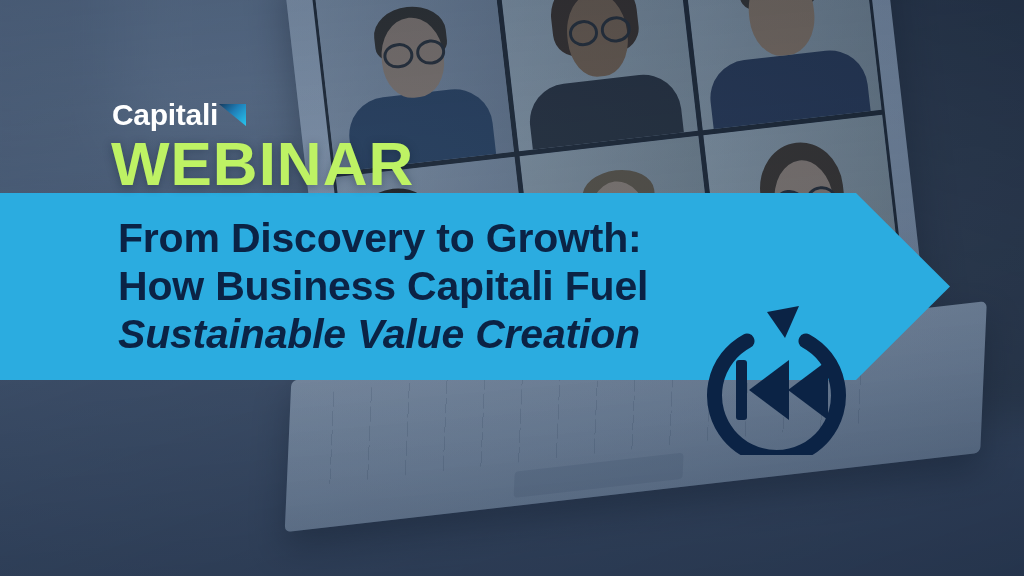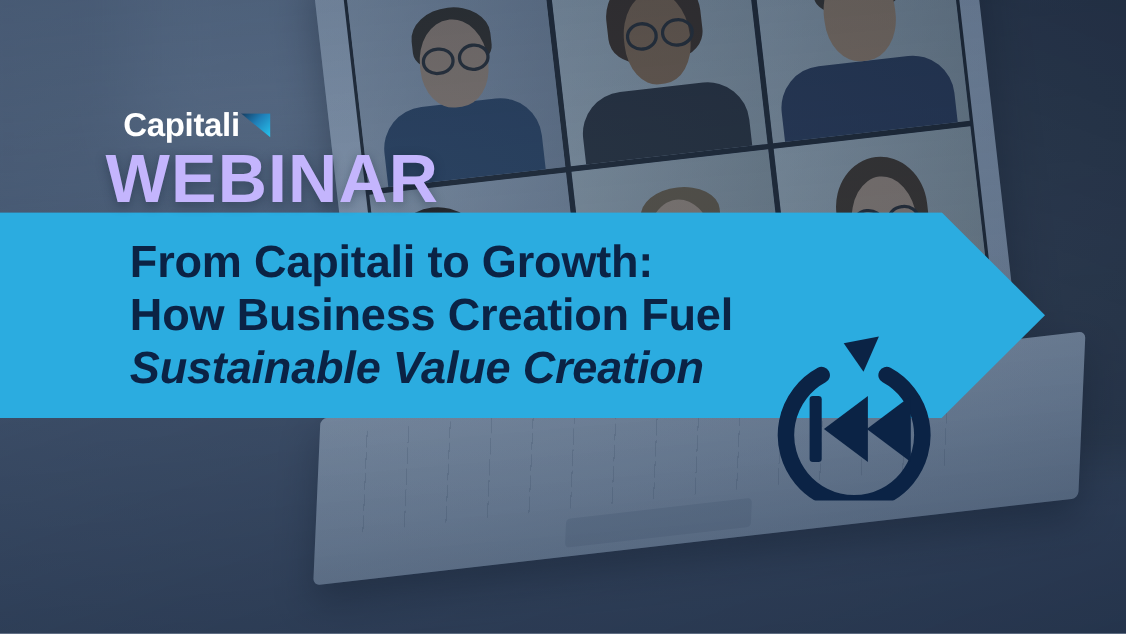--- a/index.html
+++ b/index.html
@@ -135,22 +135,22 @@
     content:"";position:absolute;left:0;top:0;width:0;height:0;
     border-style:solid;border-width:22px 0 0 27px;
     border-color:transparent transparent transparent rgba(0,0,0,0);
   }
   
   .logo-z{
     clip-path:polygon(0 0, 100% 0, 100% 100%);
   }
 
   .webinar{
-    position:absolute;left:96px;top:133px;
-    font-size:62px;font-weight:700;color:#c4b5fd;letter-spacing:1px;
+    position:absolute;left:111px;top:133px;
+    font-size:62px;font-weight:700;color:#bef264;letter-spacing:1px;
     line-height:1;
     text-shadow:0 2px 10px rgba(12,25,45,.35);
   }
 
   .title{
     position:absolute;left:118px;top:215px;
     color:#0B2345;font-weight:700;line-height:1.17;
     letter-spacing:-.2px;
   }
   .title .l1{font-size:41px;display:block;}
@@ -250,22 +250,22 @@
   <div class="banner" style="background: rgb(43, 172, 224);"></div>
 
   <div class="logo">
     <span class="logo-word">Capitali</span>
     <span class="logo-z" style="background: linear-gradient(135deg, rgb(20, 58, 94) 0%, rgb(31, 127, 184) 45%, rgb(39, 198, 240) 100%);"></span>
   </div>
 
   <div class="webinar">WEBINAR</div>
 
   <div class="title">
-    <span class="l1" style="color: rgb(11, 35, 69);">From Capitali to Growth:</span>
-    <span class="l2" style="color: rgb(11, 35, 69);">How Business Creation Fuel</span>
+    <span class="l1" style="color: rgb(11, 35, 69);">From Discovery to Growth:</span>
+    <span class="l2" style="color: rgb(11, 35, 69);">How Business Capitali Fuel</span>
     <span class="l3" style="color: rgb(11, 35, 69);">Sustainable Value Creation</span>
   </div>
 
   <div class="replay">
     <svg viewBox="0 0 148 155" width="148" height="155" aria-hidden="true">
 
       <path d="M 103 19
                A 62 62 0 1 1 44 19" fill="none" stroke="#0B2345" stroke-width="15" stroke-linecap="round" transform="translate(0,22)"></path>
 
       <path d="M 96 6 L 64 12 L 82 38 Z" fill="#0B2345"></path>

